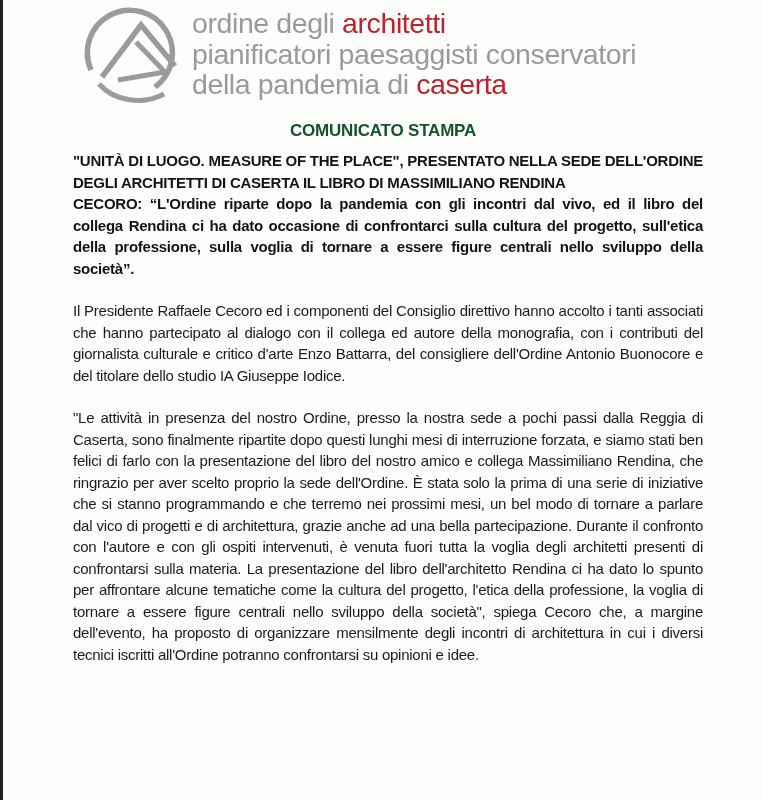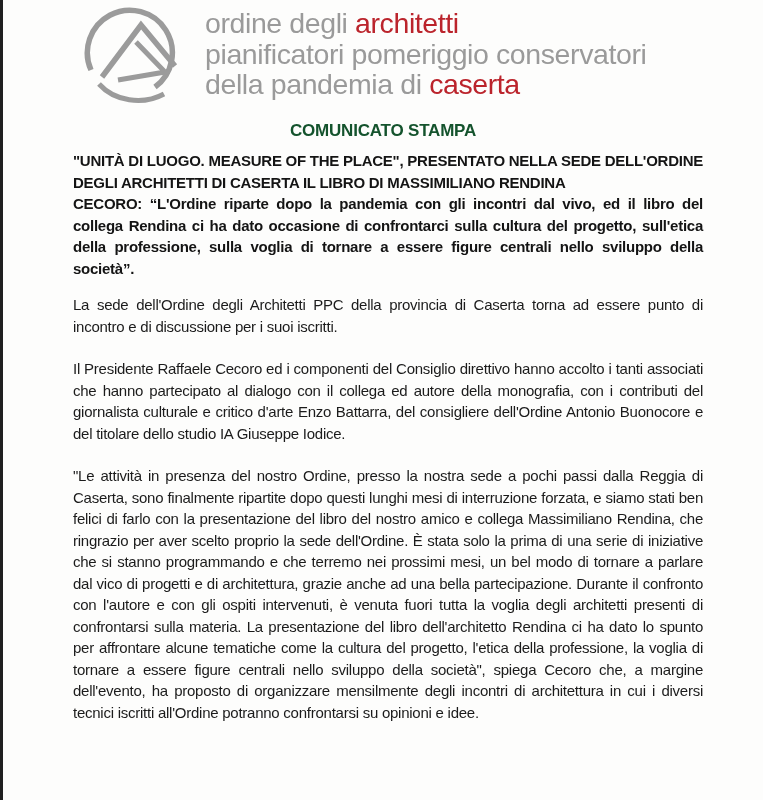--- a/index.html
+++ b/index.html
@@ -17,21 +17,21 @@
   }
   
   .logo-row{
     display:flex;
     align-items:flex-start;
     padding:7px 0 0 74px;
     height:101px;
   }
   .logo-mark{flex:0 0 auto;}
   .logo-text{
-    margin-left:22px;
+    margin-left:9px;
     padding-top:1px;
     font-size:28.5px;
     line-height:30.5px;
     letter-spacing:-0.4px;
     color:#9a9a9a;
     white-space:nowrap;
   }
   .logo-red{color:#bb242c;}
   
   .doc-title{
@@ -68,31 +68,30 @@
 
         <path d="M 21 77 A 49 42 0 0 0 86 87" stroke="#9b9b9b" stroke-width="5" fill="none"></path>
 
         <path d="M 24 70 L 63 18 L 97 59" stroke="#9b9b9b" stroke-width="5.5" fill="none"></path>
 
         <path d="M 58 35 L 87 65 L 40 73" stroke="#9b9b9b" stroke-width="5" fill="none"></path>
       </svg>
     </div>
     <div class="logo-text">
       <div><span>ordine degli </span><span class="logo-red">architetti</span></div>
-      <div>pianificatori pomeriggio conservatori</div>
+      <div>pianificatori paesaggisti conservatori</div>
       <div><span>della pandemia di </span><span class="logo-red">caserta</span></div>
     </div>
   </div>
 
   <div class="doc-title">COMUNICATO STAMPA</div>
 
   <div class="content">
     <p class="bold">"UNITÀ DI LUOGO. MEASURE OF THE PLACE", PRESENTATO NELLA SEDE DELL'ORDINE DEGLI ARCHITETTI DI CASERTA IL LIBRO DI MASSIMILIANO RENDINA</p>
     <p class="bold">CECORO: “L'Ordine riparte dopo la pandemia con gli incontri dal vivo, ed il libro del collega Rendina ci ha dato occasione di confrontarci sulla cultura del progetto, sull'etica della professione, sulla voglia di tornare a essere figure centrali nello sviluppo della società”.</p>
 
-    <p class="gap-small">La sede dell'Ordine degli Architetti PPC della provincia di Caserta torna ad essere punto di incontro e di discussione per i suoi iscritti.</p>
 
     <p class="gap-line">Il Presidente Raffaele Cecoro ed i componenti del Consiglio direttivo hanno accolto i tanti associati che hanno partecipato al dialogo con il collega ed autore della monografia, con i contributi del giornalista culturale e critico d'arte Enzo Battarra, del consigliere dell'Ordine Antonio Buonocore e del titolare dello studio IA Giuseppe Iodice.</p>
 
     <p class="gap-line">"Le attività in presenza del nostro Ordine, presso la nostra sede a pochi passi dalla Reggia di Caserta, sono finalmente ripartite dopo questi lunghi mesi di interruzione forzata, e siamo stati ben felici di farlo con la presentazione del libro del nostro amico e collega Massimiliano Rendina, che ringrazio per aver scelto proprio la sede dell'Ordine. È stata solo la prima di una serie di iniziative che si stanno programmando e che terremo nei prossimi mesi, un bel modo di tornare a parlare dal vico di progetti e di architettura, grazie anche ad una bella partecipazione. Durante il confronto con l'autore e con gli ospiti intervenuti, è venuta fuori tutta la voglia degli architetti presenti di confrontarsi sulla materia. La presentazione del libro dell'architetto Rendina ci ha dato lo spunto per affrontare alcune tematiche come la cultura del progetto, l'etica della professione, la voglia di tornare a essere figure centrali nello sviluppo della società", spiega Cecoro che, a margine dell'evento, ha proposto di organizzare mensilmente degli incontri di architettura in cui i diversi tecnici iscritti all'Ordine potranno confrontarsi su opinioni e idee.</p>
   </div>
 
 </div>
 
 </body></html>

